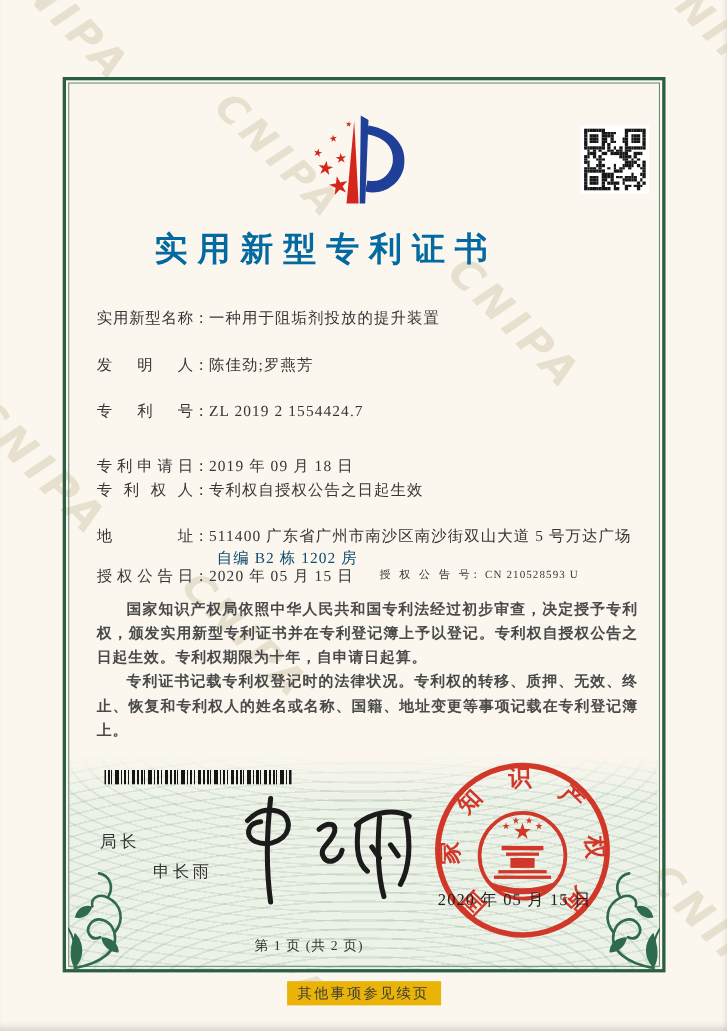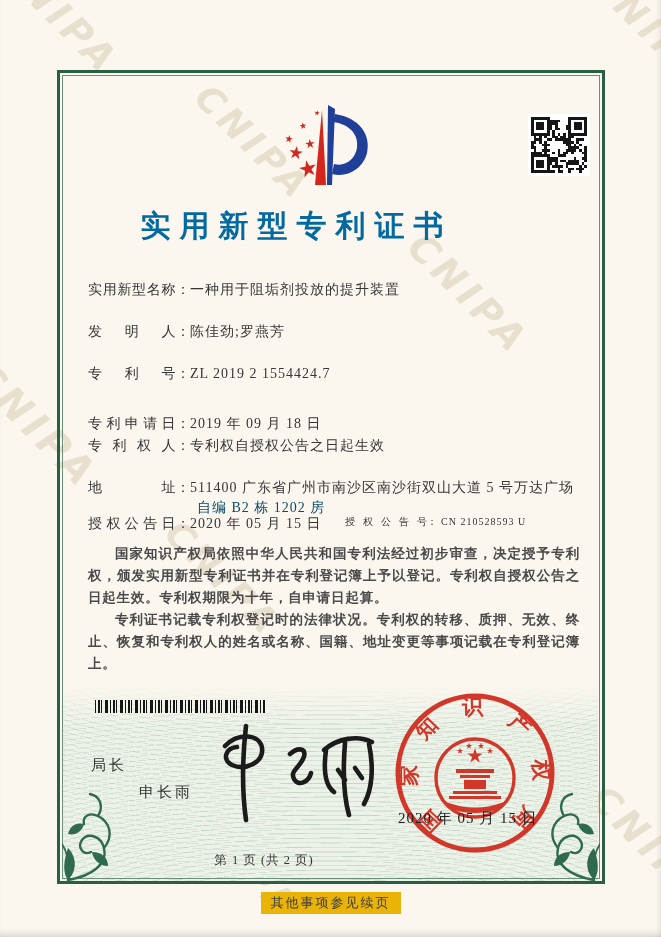--- a/index.html
+++ b/index.html
@@ -38,21 +38,21 @@
          text-align:justify;letter-spacing:.8px;font-weight:bold;}
   .paras p{margin:0;text-indent:2em;}
   .barcode{position:absolute;left:95px;top:700px;width:170px;height:13px;
      background:repeating-linear-gradient(90deg,#151515 0 1px,transparent 1px 3px,#151515 3px 5px,
         transparent 5px 6px,#151515 6px 7px,transparent 7px 10px,#151515 10px 13px,transparent 13px 15px);}
   .director-title{position:absolute;left:91px;top:756px;font-size:15px;color:#333;letter-spacing:3px;}
   .director-name{position:absolute;left:91px;top:783px;font-size:15px;color:#333;letter-spacing:3px;margin-left:48px;}
   .signature{position:absolute;left:198px;top:718px;}
   .seal{position:absolute;left:390px;top:688px;}
   .seal-date{position:absolute;left:398px;top:809px;font-size:15px;color:#222;letter-spacing:1px;white-space:nowrap;}
-  .page-info{position:absolute;left:40px;top:852px;width:448px;text-align:center;font-size:12.5px;color:#333;letter-spacing:1px;}
+  .page-info{position:absolute;left:57px;top:852px;width:448px;text-align:center;font-size:12.5px;color:#333;letter-spacing:1px;}
   .cont-note{position:absolute;left:0;top:892px;width:661px;text-align:center;}
   .cont-note span{display:inline-block;background:#eab308;padding:2px 10px;font-size:13px;color:#3b3b3b;letter-spacing:2px;}
   .ornament{position:absolute;}
 </style>
 </head>
 <body>
 
 <div class="page">
 
   <span class="wm" style="left:-18px;top:-8px;font-size:38px">CNIPA</span>

